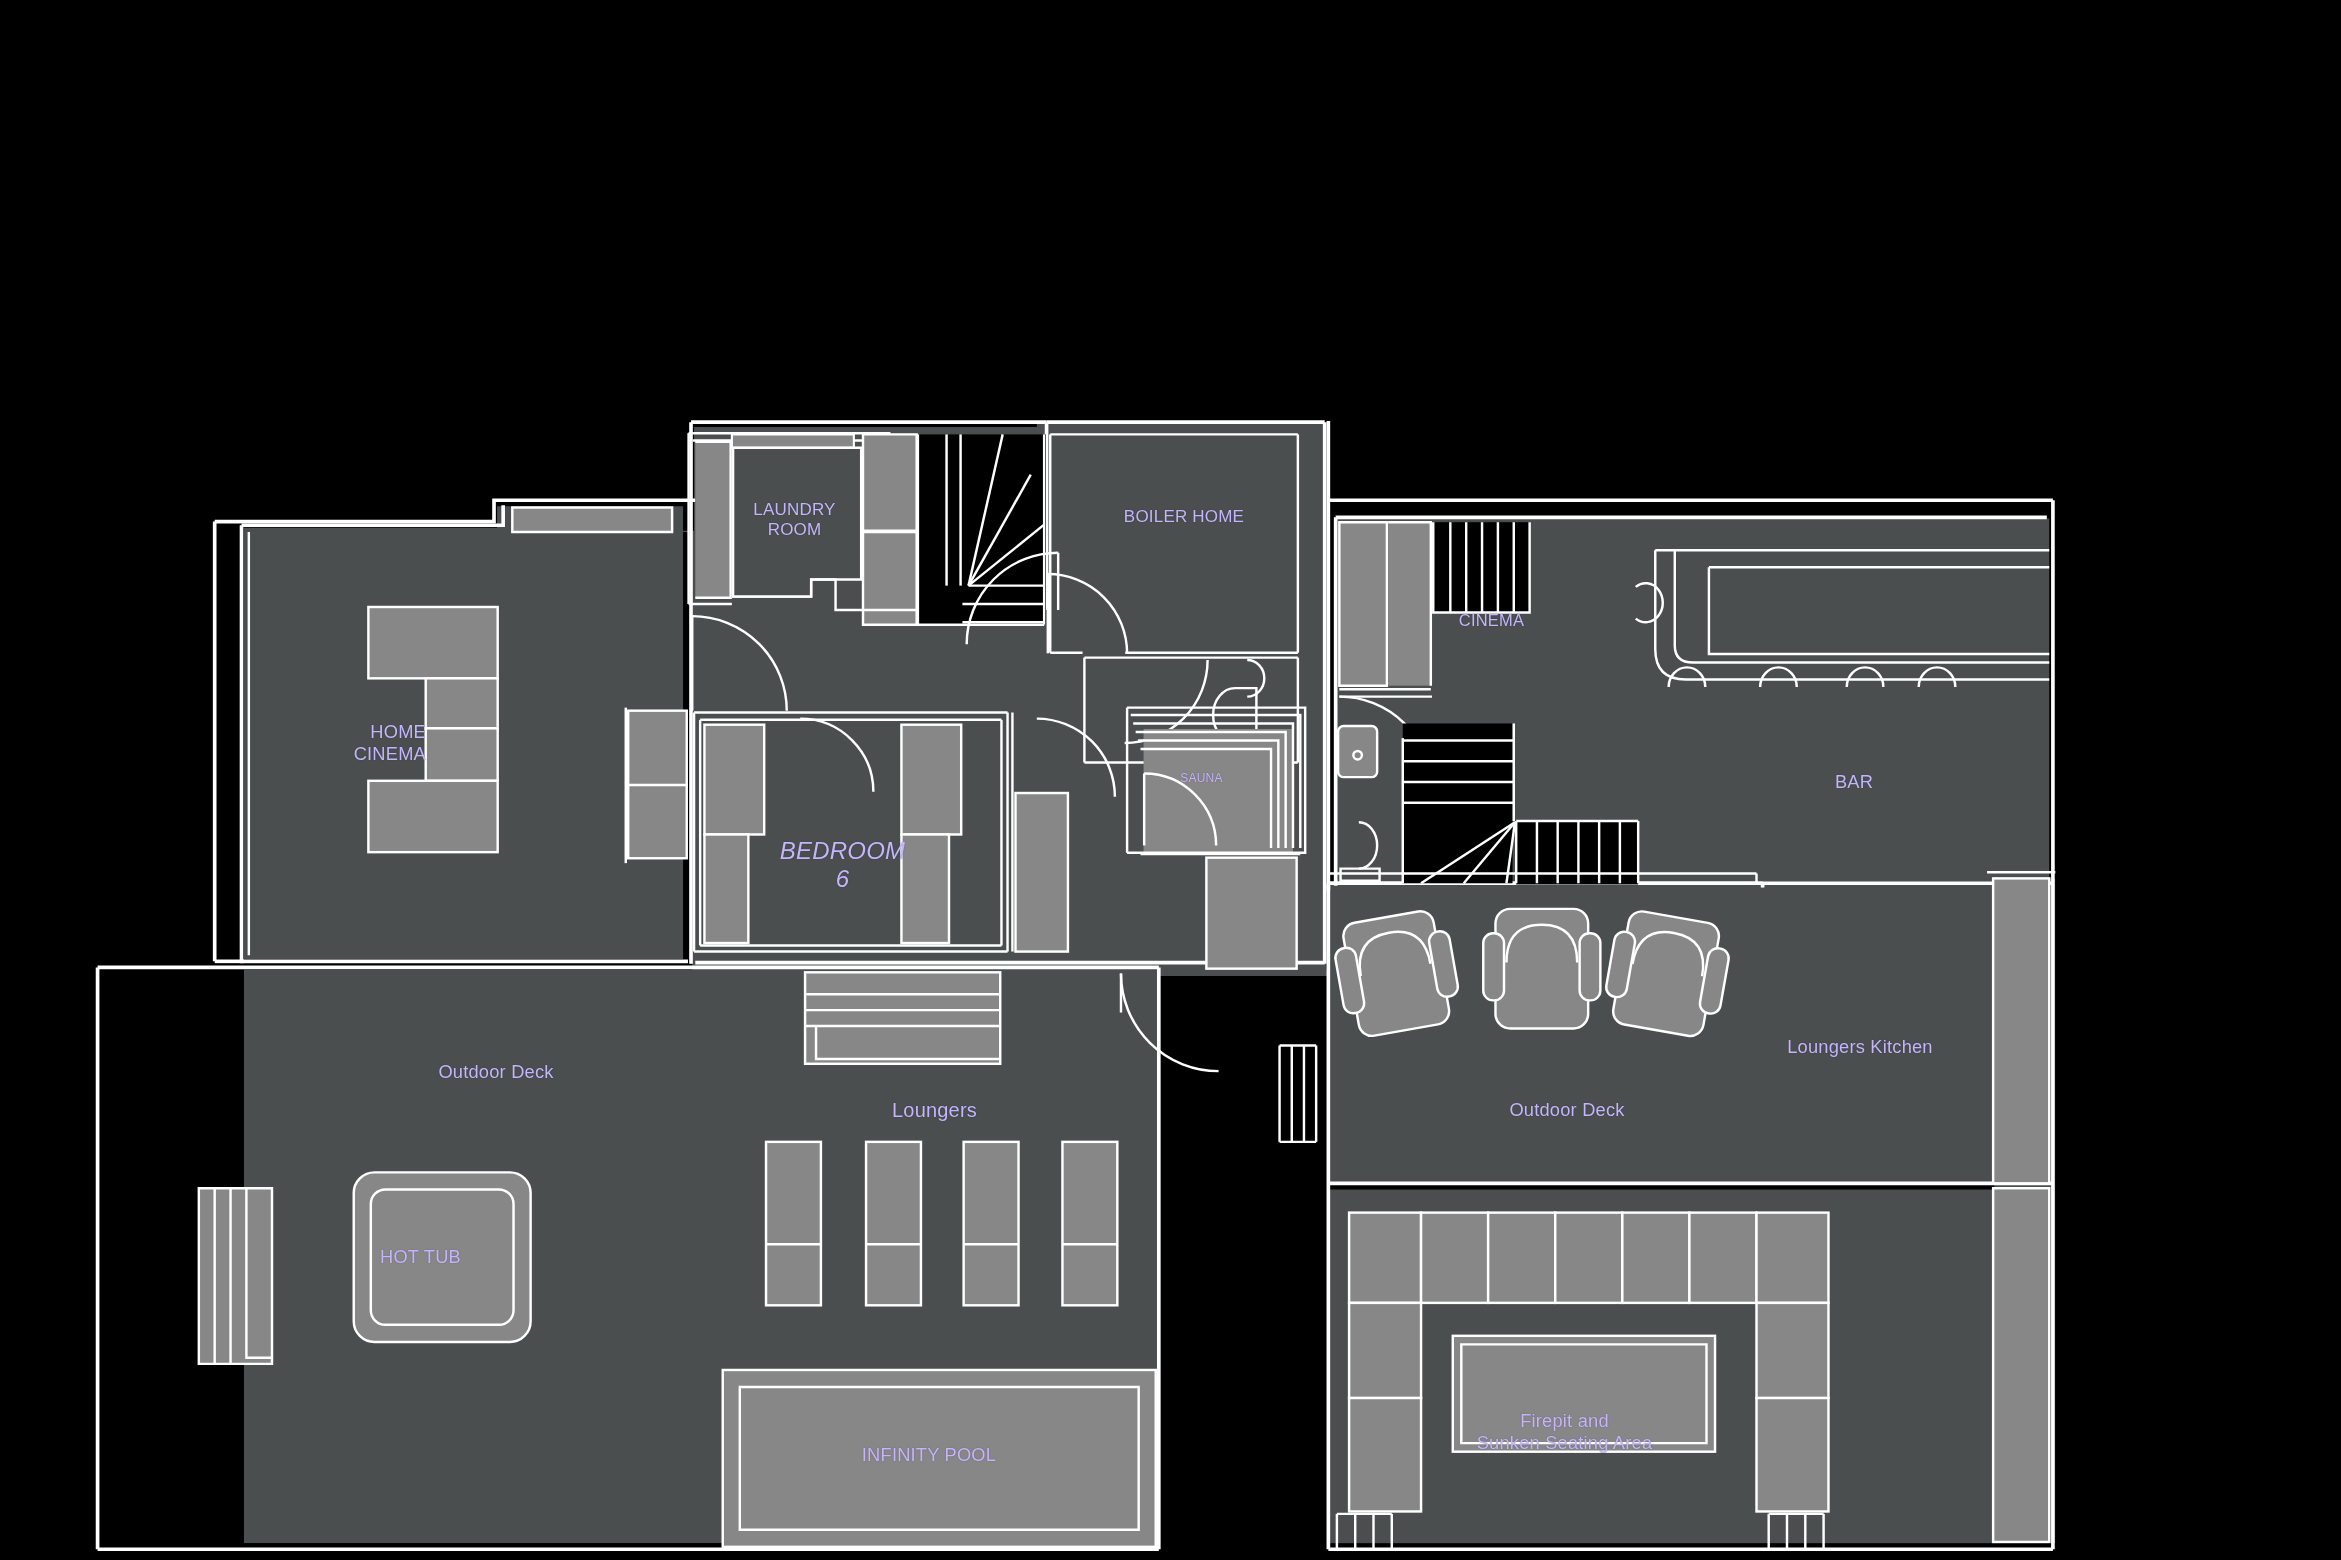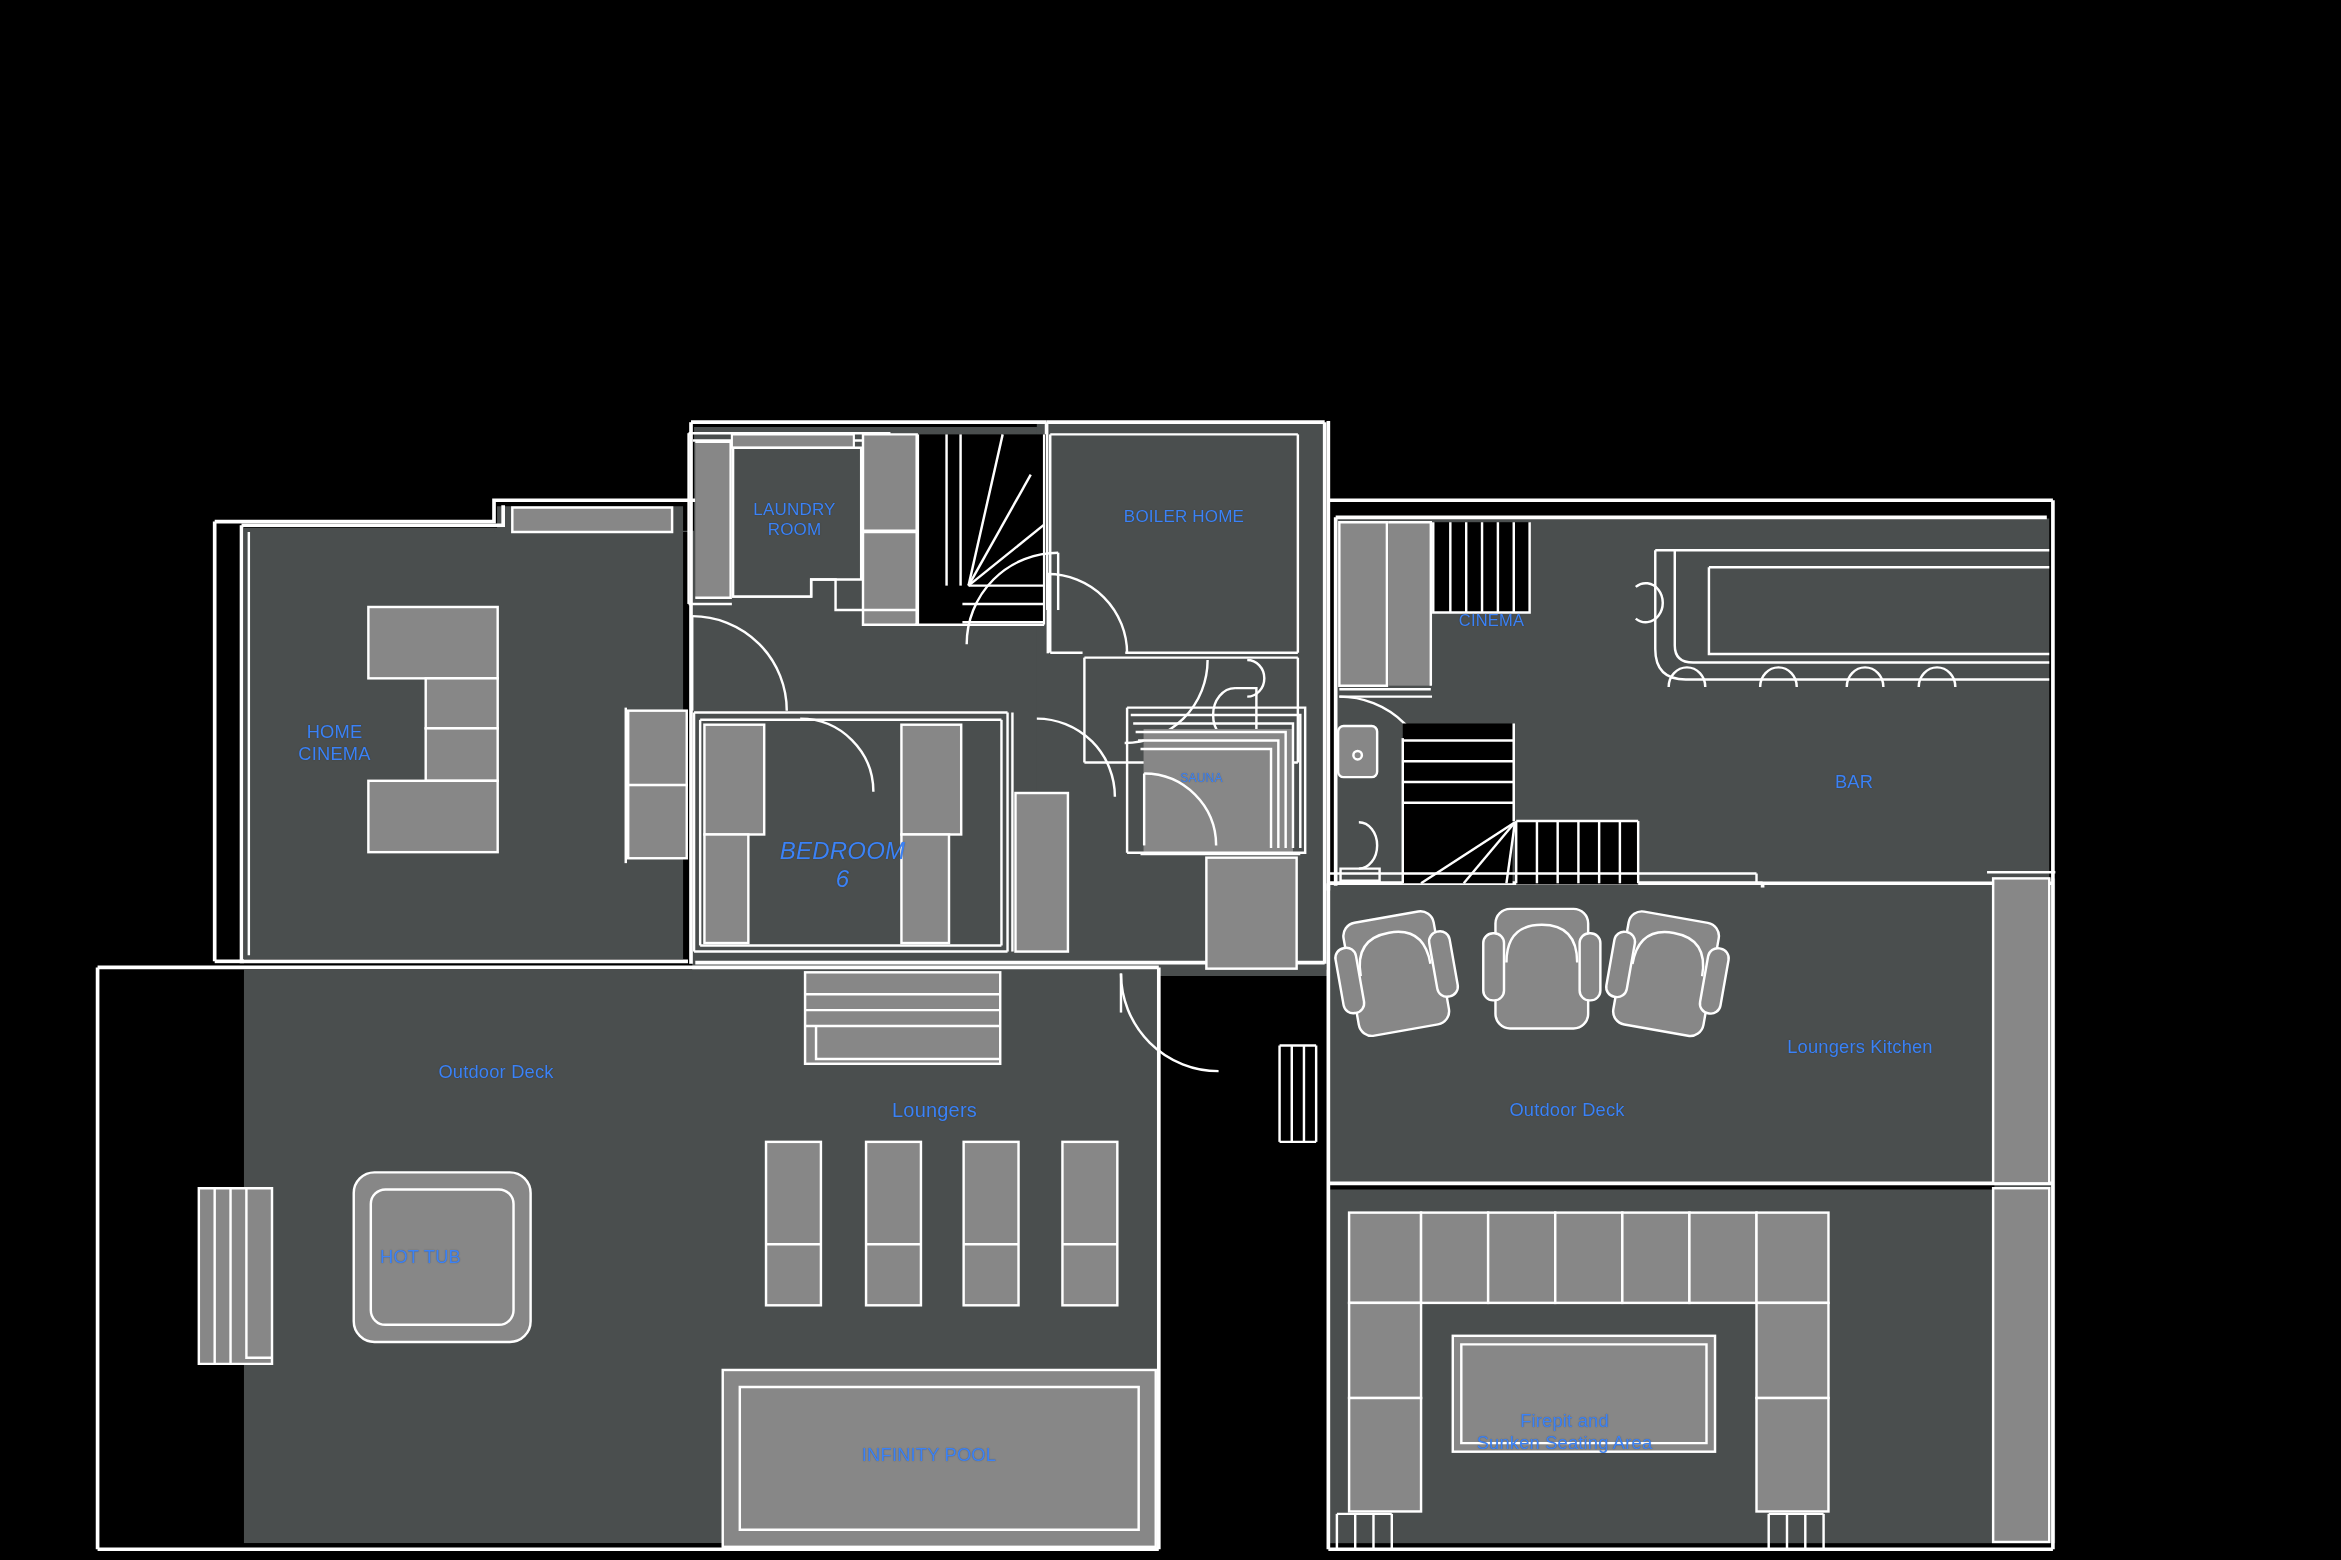--- a/index.html
+++ b/index.html
@@ -19,32 +19,32 @@
   }
   svg.plan-svg {
     position: absolute;
     inset: 0;
     width: 2342px;
     height: 1561px;
     display: block;
   }
   .room-label {
     position: absolute;
-    color: #3b82f6;
+    color: #c4b5fd;
     text-align: center;
     line-height: 1.18;
     white-space: pre;
     letter-spacing: 0.2px;
     pointer-events: none;
     text-shadow: 0 0 1.2px rgba(0,0,0,0.35);
   }
   .label-caps {
     font-weight: 400;
   }
-  .label-title { font-size: 18.3px; }
+  .label-title { font-size: 18.3px; text-align: right; }
   .label-mixed { font-size: 17.7px; font-weight: 400; }
 </style>
 </head>
 <body>
 
 <div id="plan-root">
 
   <svg class="plan-svg" viewBox="0 0 3840 2559" xmlns="http://www.w3.org/2000/svg">
     <defs>
       <style>

